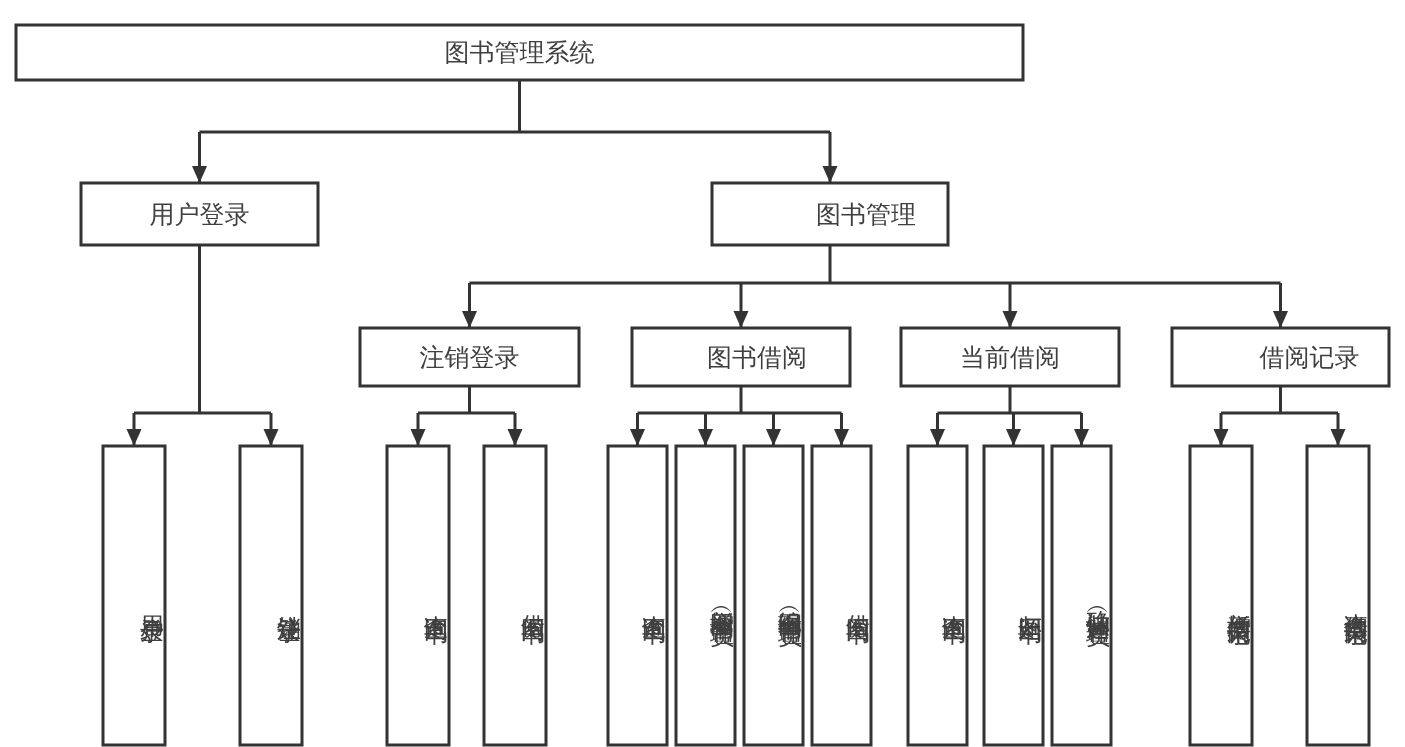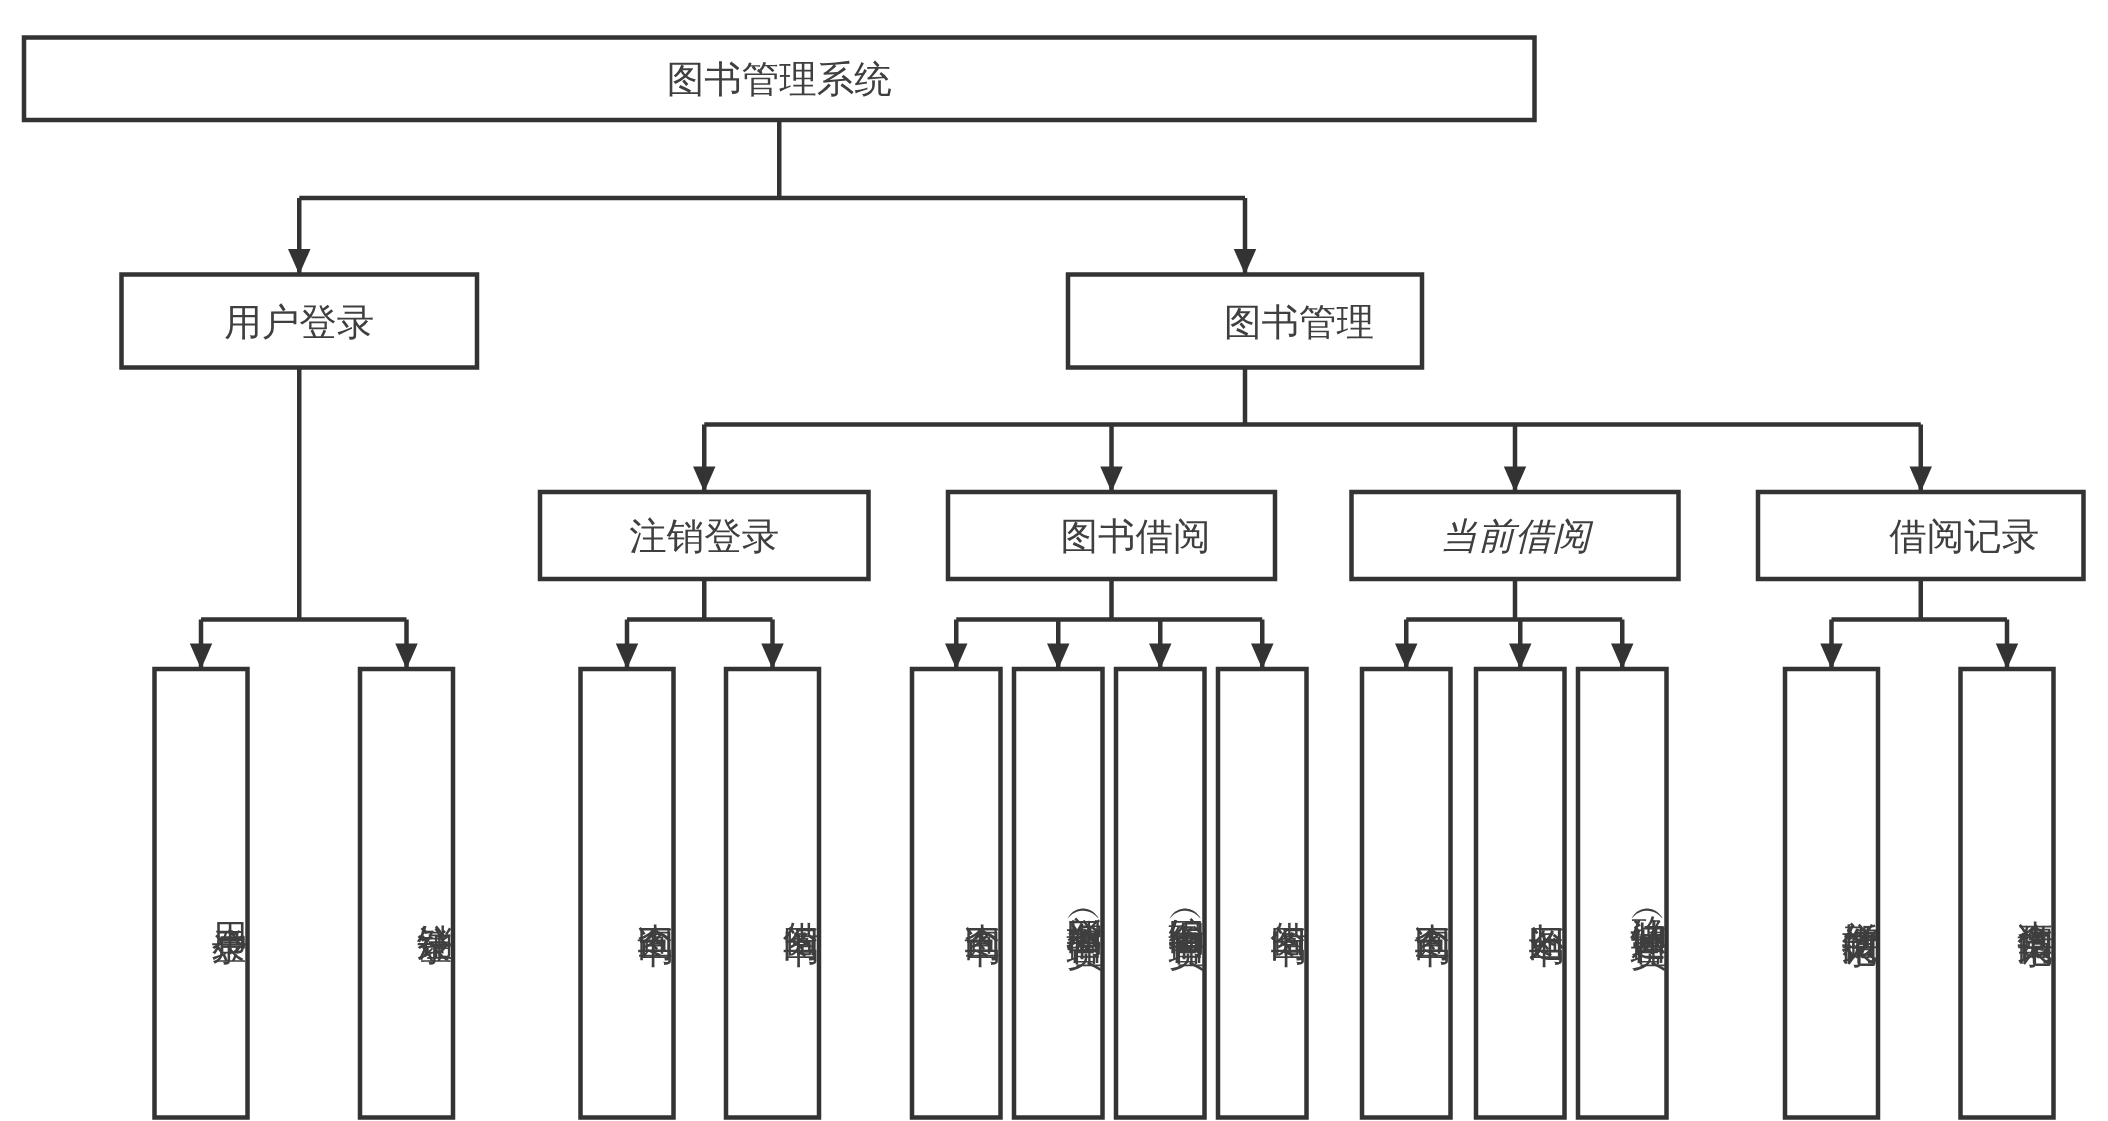--- a/index.html
+++ b/index.html
@@ -158,21 +158,21 @@
         <rect x="1190" y="434" width="62" height="299" class="node-box"></rect>
         <rect x="1307" y="434" width="62" height="299" class="node-box"></rect>
       </g>
     </svg>
   <div id="label-layer">
       <div class="hlabel" style="left: 16px; top: 13px; width: 1007px; height: 55px; font-size: 25px;">图书管理系统</div>
       <div class="hlabel" style="left: 81px; top: 171px; width: 237px; height: 62px;">用户登录</div>
       <div class="hlabel" style="left: 712px; top: 171px; width: 236px; height: 62px; margin-left: 36px;">图书管理</div>
       <div class="hlabel" style="left: 360px; top: 316px; width: 219px; height: 58px;">注销登录</div>
       <div class="hlabel" style="left: 632px; top: 316px; width: 218px; height: 58px; margin-left: 16px;">图书借阅</div>
-      <div class="hlabel" style="left: 901px; top: 316px; width: 218px; height: 58px; font-style: italic;">当前借阅</div>
+      <div class="hlabel" style="left: 901px; top: 316px; width: 218px; height: 58px;">当前借阅</div>
       <div class="hlabel" style="left: 1172px; top: 316px; width: 217px; height: 58px; margin-left: 29px;">借阅记录</div>
       <div class="vlabel" style="left: 103px; top: 448px; width: 62px; height: 279px;">用户登录</div>
       <div class="vlabel" style="left: 240px; top: 448px; width: 62px; height: 279px;">注销登录</div>
       <div class="vlabel" style="left: 387px; top: 448px; width: 62px; height: 279px;">查询图书</div>
       <div class="vlabel" style="left: 484px; top: 448px; width: 62px; height: 279px;">借阅图书</div>
       <div class="vlabel" style="left: 608px; top: 448px; width: 59px; height: 279px;">查询图书</div>
       <div class="vlabel" style="left: 676px; top: 448px; width: 59px; height: 279px;">新增图书（管理员）</div>
       <div class="vlabel" style="left: 744px; top: 448px; width: 59px; height: 279px;">编辑图书（管理员）</div>
       <div class="vlabel" style="left: 812px; top: 448px; width: 59px; height: 279px;">借阅图书</div>
       <div class="vlabel" style="left: 908px; top: 448px; width: 59px; height: 279px;">查询图书</div>

